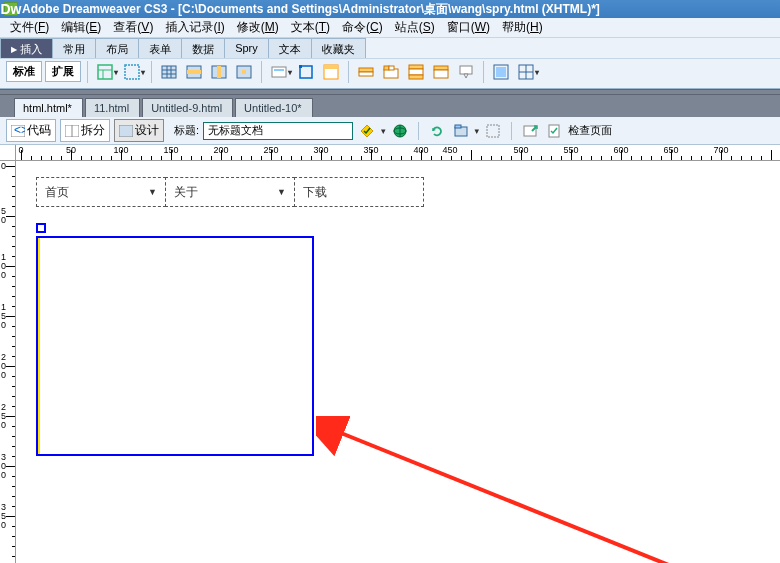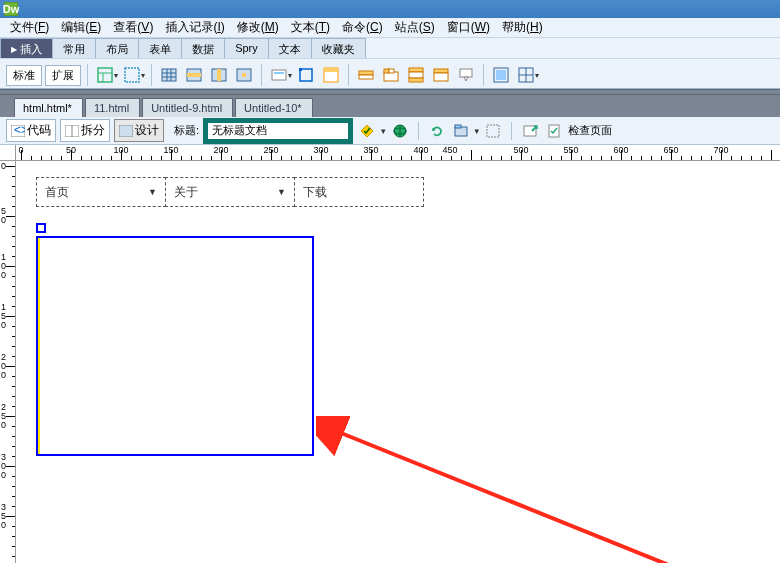--- a/index.html
+++ b/index.html
@@ -1,35 +1,35 @@
 <!DOCTYPE html>
 <html><head>
 <meta charset="utf-8">
 <style>
 * { margin: 0; padding: 0; box-sizing: border-box; font-family: "Microsoft YaHei", Tahoma, sans-serif; font-size: 12px; }
 body { background: #fff; width: 780px; height: 563px; overflow: hidden; position: relative; }
 
 
 .titlebar { background: linear-gradient(#4a8bcc, #3b7dc0); color: #fff; height: 18px; line-height: 18px; padding: 0 4px; display: flex; align-items: center; font-weight: bold; font-size: 11px; }
-.titlebar .logo { width: 14px; height: 14px; background: #6fb636; color: #fff; font-size: 11px; font-weight: bold; display: flex; align-items: center; justify-content: center; margin-right: 4px; border: 1px solid #5a9a2c; }
+.titlebar .logo { width: 14px; height: 14px; background: #6fb636; color: #fff; font-size: 14px; font-weight: bold; display: flex; align-items: center; justify-content: center; margin-right: 4px; border: 1px solid #5a9a2c; }
 
 
 .menubar { background: #ebf2f9; height: 20px; display: flex; align-items: center; padding: 0 4px; border-bottom: 1px solid #c5d6e6; }
 .menubar span { padding: 2px 6px; cursor: default; }
 .menubar u { text-decoration: underline; }
 
 
 .insertbar { background: #ebf2f9; border-bottom: 1px solid #9cb6ce; }
 .insert-tabs { display: flex; height: 20px; }
 .insert-tabs .tab { padding: 3px 10px 2px; border: 1px solid #9cb6ce; border-bottom: none; background: #d9e6f2; margin-right: -1px; cursor: default; font-size: 11px; }
 .insert-tabs .tab.active { background: #505a78; color: #fff; font-weight: normal; }
 .insert-tabs .tab.first { display: flex; align-items: center; }
 .insert-tabs .tab.first .tri { font-size: 8px; margin-right: 3px; }
 
-.insert-toolbar { height: 30px; display: flex; align-items: flex-end; padding: 2px 6px; gap: 3px; background: #ebf2f9; border-top: 1px solid #c5d6e6; }
+.insert-toolbar { height: 30px; display: flex; align-items: flex-start; padding: 2px 6px; gap: 3px; background: #ebf2f9; border-top: 1px solid #c5d6e6; font-weight: bold; }
 .insert-toolbar .tbtn { border: 1px solid #9cb6ce; background: #fff; padding: 2px 6px; font-size: 11px; cursor: default; }
 .insert-toolbar .sep { width: 1px; height: 22px; background: #b0c4d8; margin: 0 3px; }
 .insert-toolbar .icon { width: 22px; height: 22px; display: flex; align-items: center; justify-content: center; border: 1px solid transparent; cursor: default; }
 .insert-toolbar .iconwrap { display: flex; align-items: center; }
 .insert-toolbar .dd { font-size: 8px; color: #333; margin-left: -2px; }
 
 
 svg { display: block; }
 
 
@@ -38,21 +38,21 @@
 
 .doc-tabs { background: #7c8593; height: 22px; display: flex; align-items: flex-end; padding-left: 14px; }
 .doc-tabs .dtab { background: #d9e1e8; border: 1px solid #5d6572; border-bottom: none; padding: 3px 10px 3px 8px; margin-right: 2px; font-size: 11px; color: #2a3a4a; cursor: default; }
 .doc-tabs .dtab.active { background: #ebf2f9; color: #000; }
 
 
 .doc-toolbar { background: #ebf2f9; height: 28px; display: flex; align-items: center; padding: 0 6px; border-bottom: 1px solid #b0c4d8; gap: 4px; }
 .doc-toolbar .vbtn { display: flex; align-items: center; border: 1px solid #9cb6ce; background: #fff; padding: 2px 4px; font-size: 11px; cursor: default; gap: 2px; }
 .doc-toolbar .vbtn.active { background: #e8e8e8; border-color: #888; }
 .doc-toolbar .lbl { font-size: 11px; margin-left: 6px; }
-.doc-toolbar input.title-in { border: 5px solid #0f766e; padding: 2px 4px; width: 150px; font-size: 11px; }
+.doc-toolbar input.title-in { border: 1px solid #0f766e; padding: 2px 4px; width: 150px; font-size: 11px; }
 .doc-toolbar .ticon { width: 20px; height: 20px; display: flex; align-items: center; justify-content: center; cursor: default; }
 
 
 .ruler-h { height: 16px; background: #fff; border-bottom: 1px solid #999; position: relative; margin-left: 16px; overflow: hidden; }
 .ruler-h .tick { position: absolute; bottom: 0; border-left: 1px solid #000; height: 4px; }
 .ruler-h .tick.major { height: 10px; }
 .ruler-h .tlabel { position: absolute; top: 0; font-size: 9px; color: #000; transform: translateX(-50%); }
 .ruler-v { width: 16px; background: #fff; border-right: 1px solid #999; position: absolute; left: 0; top: 0; bottom: 0; overflow: hidden; }
 .ruler-v .tick { position: absolute; left: 12px; border-top: 1px solid #000; width: 4px; }
 .ruler-v .tick.major { left: 6px; width: 10px; }
@@ -75,20 +75,21 @@
 
 
 .red-arrow { position: absolute; pointer-events: none; }
 
 </style>
 </head>
 <body>
 
 <div class="titlebar">
   <div class="logo">Dw</div>
+  <span>Adobe Dreamweaver CS3 - [C:\Documents and Settings\Administrator\桌面\wang\spry.html (XHTML)*]</span>
 </div>
 
 <div class="menubar" id="menubar">
     <span>文件(<u>F</u>)</span>
     <span>编辑(<u>E</u>)</span>
     <span>查看(<u>V</u>)</span>
     <span>插入记录(<u>I</u>)</span>
     <span>修改(<u>M</u>)</span>
     <span>文本(<u>T</u>)</span>
     <span>命令(<u>C</u>)</span>

